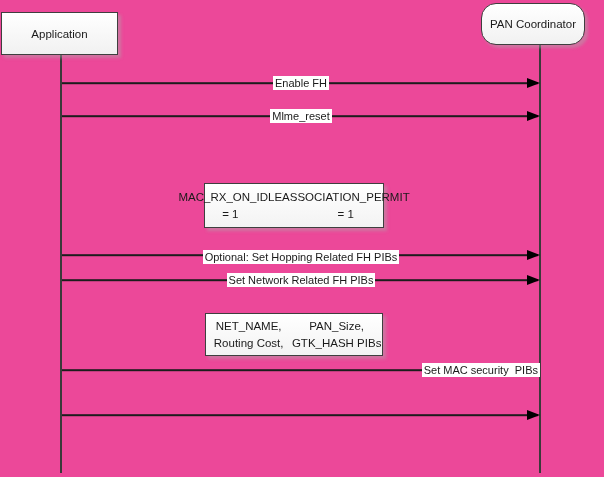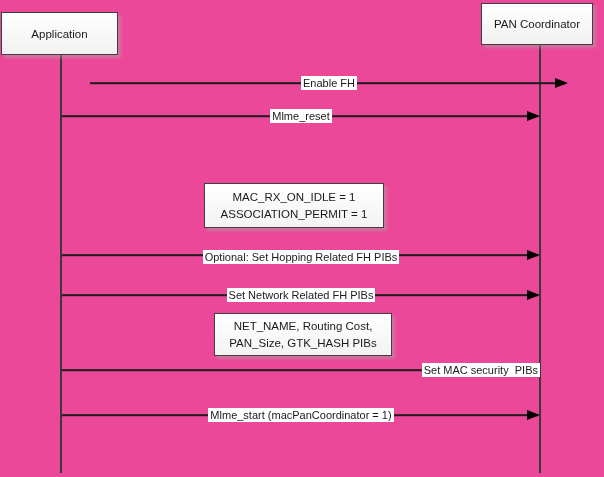--- a/index.html
+++ b/index.html
@@ -18,21 +18,21 @@
     border: 1.5px solid #3f3f3f;
     background: linear-gradient(#ffffff, #f1f1f1);
     box-shadow: 3px 3px 3px rgba(170,170,170,0.45);
     display: flex;
     align-items: center;
     justify-content: center;
     font-size: 11.5px;
     z-index: 3;
   }
   .actor-left  { left: 1px;   top: 12px; width: 117px; height: 43px; }
-  .actor-right { left: 481px; top: 3px;  width: 112px; height: 42px; }
+  .actor-right { left: 481px; top: 3px;  width: 104px; height: 42px; border-radius: 15px; }
   .lifeline {
     position: absolute;
     width: 2px;
     background: #3a3a3a;
     z-index: 1;
   }
   .lifeline-left  { left: 60px;  top: 55px; height: 418px; }
   .lifeline-right { left: 539px; top: 45px; height: 428px; }
   .message {
     position: absolute;
@@ -63,44 +63,44 @@
     border-left: 13px solid #000000;
   }
   .msg-label {
     position: relative;
     background: #ffffff;
     padding: 0 2px;
     font-size: 11px;
     white-space: pre;
     line-height: 14px;
   }
-  .m1 { top: 74px; margin-left: 28px; }
+  .m1 { top: 74px; }
   .m2 { top: 107px; }
   .m3 { top: 147px; }
   .m4 { top: 246px; align-items: flex-end; }
-  .m5 { top: 286px; justify-content: center; }
+  .m5 { top: 271px; justify-content: center; }
   .m6 { top: 361px; justify-content: flex-end; }
   .m7 { top: 406px; }
   .note {
     position: absolute;
     box-sizing: border-box;
     border: 1.5px solid #3f3f3f;
     background: linear-gradient(#ffffff, #f3f3f3);
     box-shadow: 3px 3px 3px rgba(170,170,170,0.45);
     display: flex;
-    flex-direction: column;
+    flex-direction: row;
     align-items: center;
     justify-content: center;
     font-size: 11.5px;
     line-height: 17px;
     text-align: center;
     z-index: 4;
   }
   .note-1 { left: 204px; top: 183px; width: 180px; height: 45px; }
-  .note-2 { left: 214px; top: 313px; width: 178px; height: 43px; }
+  .note-2 { left: 205px; top: 313px; width: 178px; height: 43px; }
 </style>
 </head>
 <body>
 
 <div class="canvas">
 
   <div class="actor-box actor-left">
     <span>Application</span>
   </div>
 
@@ -148,16 +148,15 @@
 
   <div class="message m6">
     <div class="msg-line"></div>
     <div class="msg-arrowhead"></div>
     <span class="msg-label">Set MAC security  PIBs</span>
   </div>
 
   <div class="message m7">
     <div class="msg-line"></div>
     <div class="msg-arrowhead"></div>
-    <span class="msg-label">Mlme_start (macPanCoordinator = 1)</span>
   </div>
 
 </div>
 
 </body></html>

